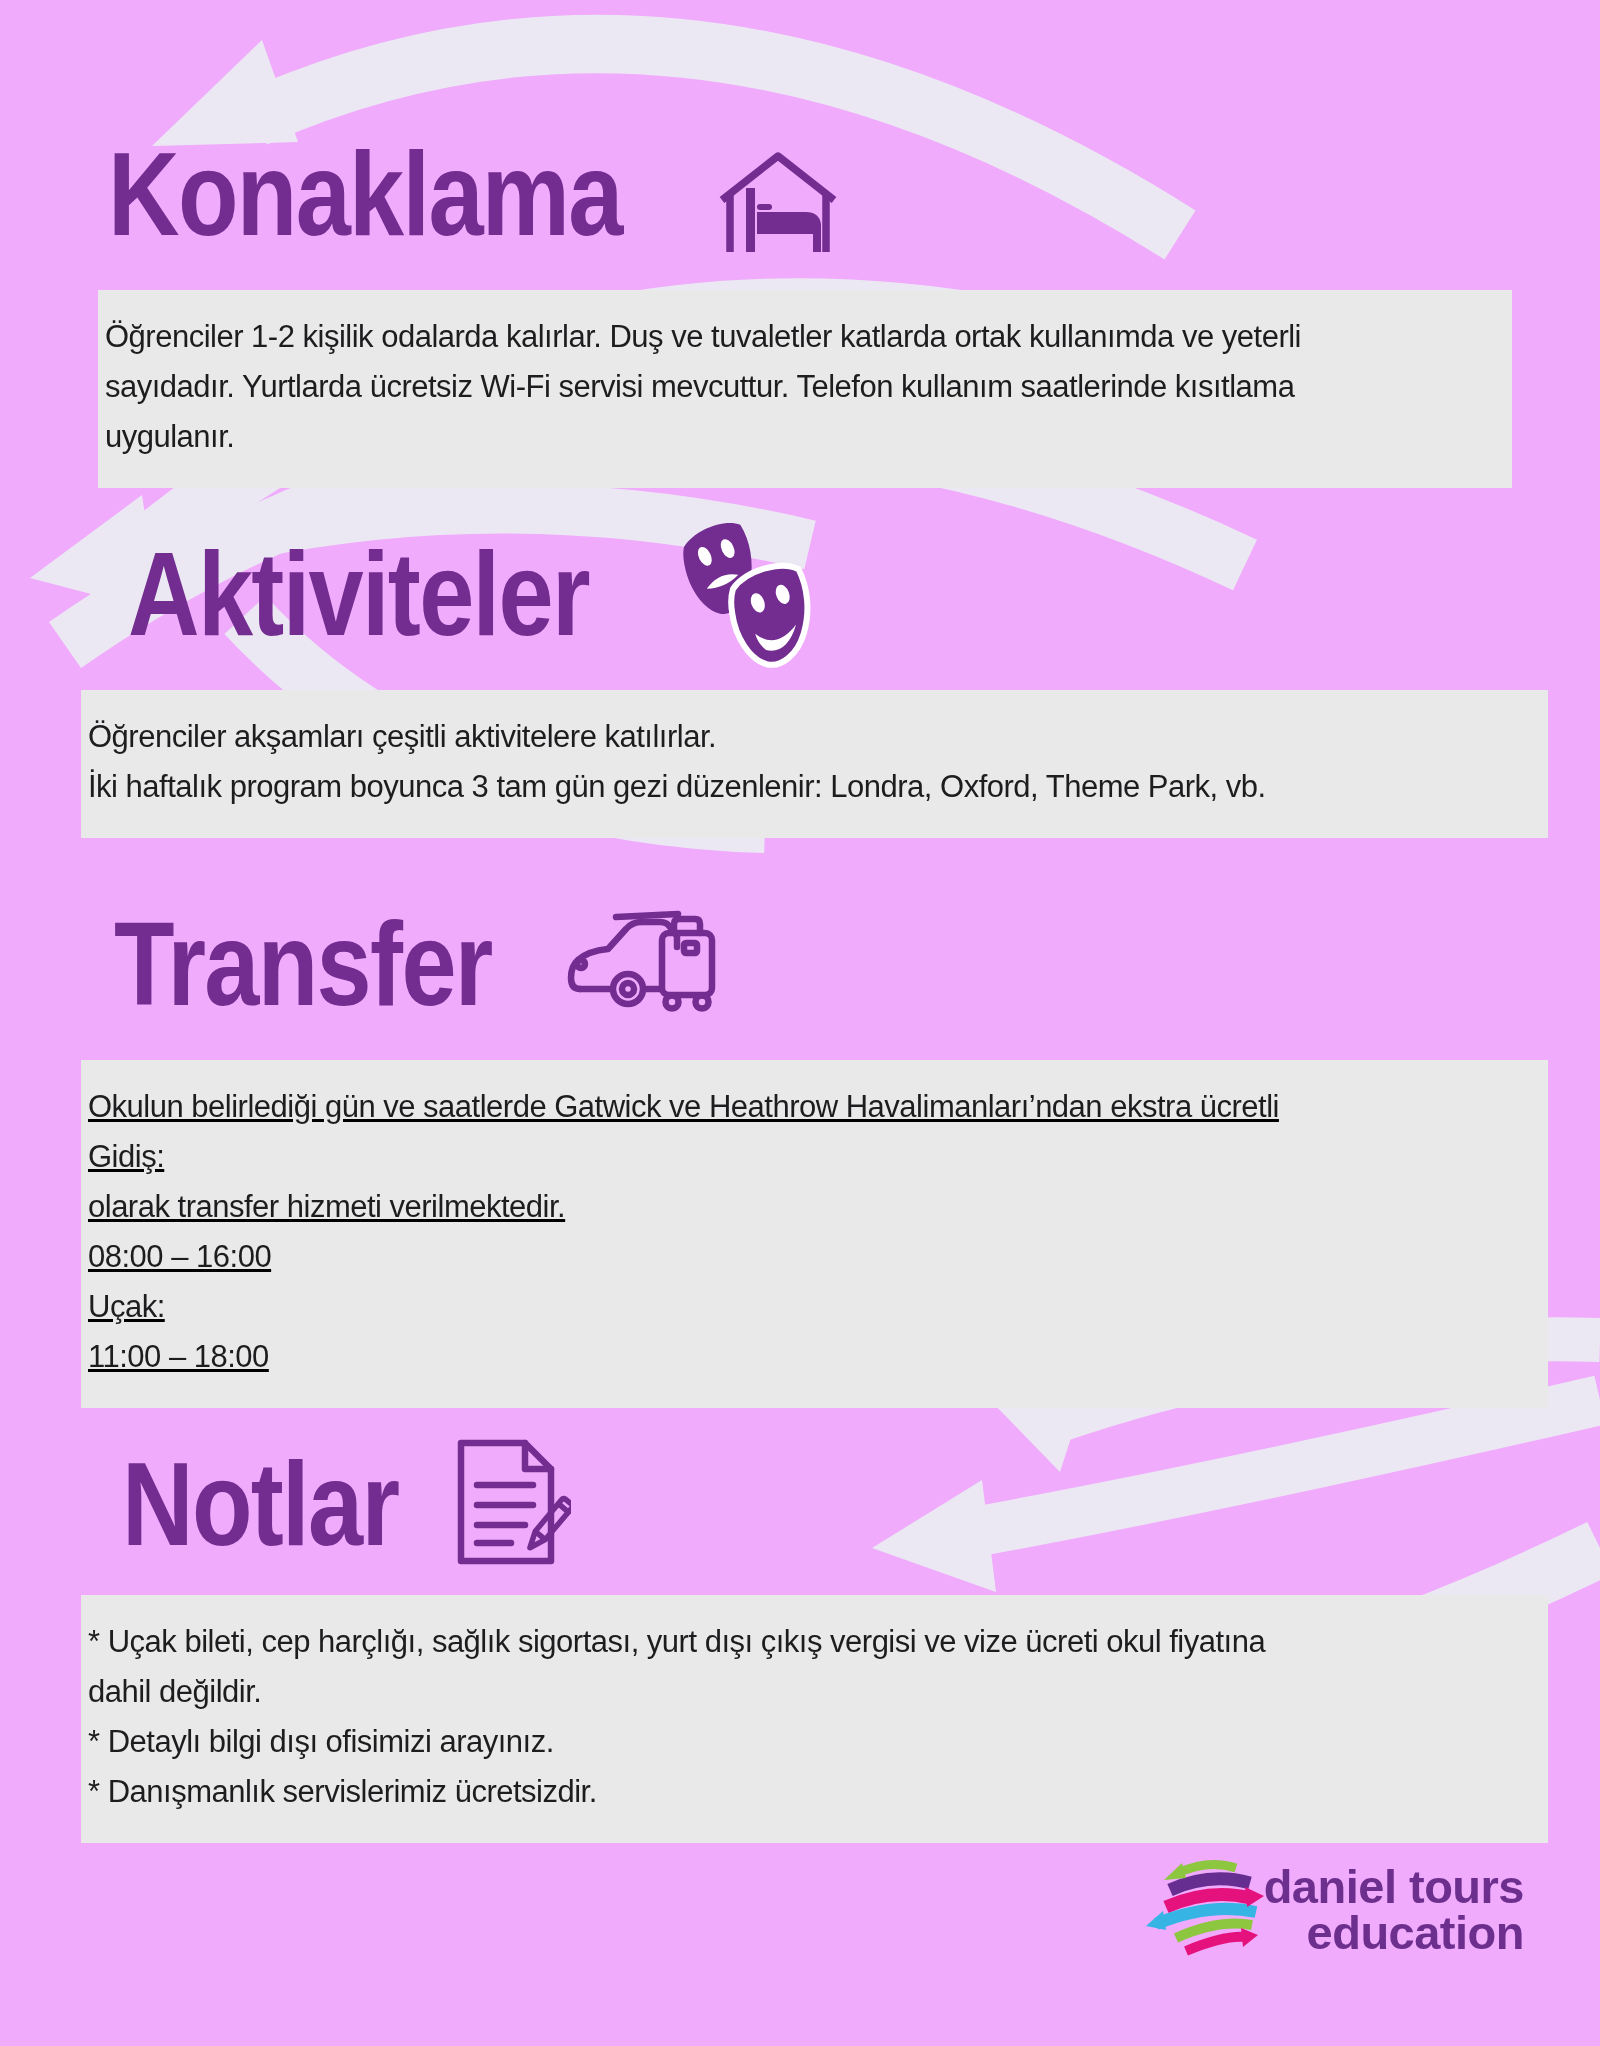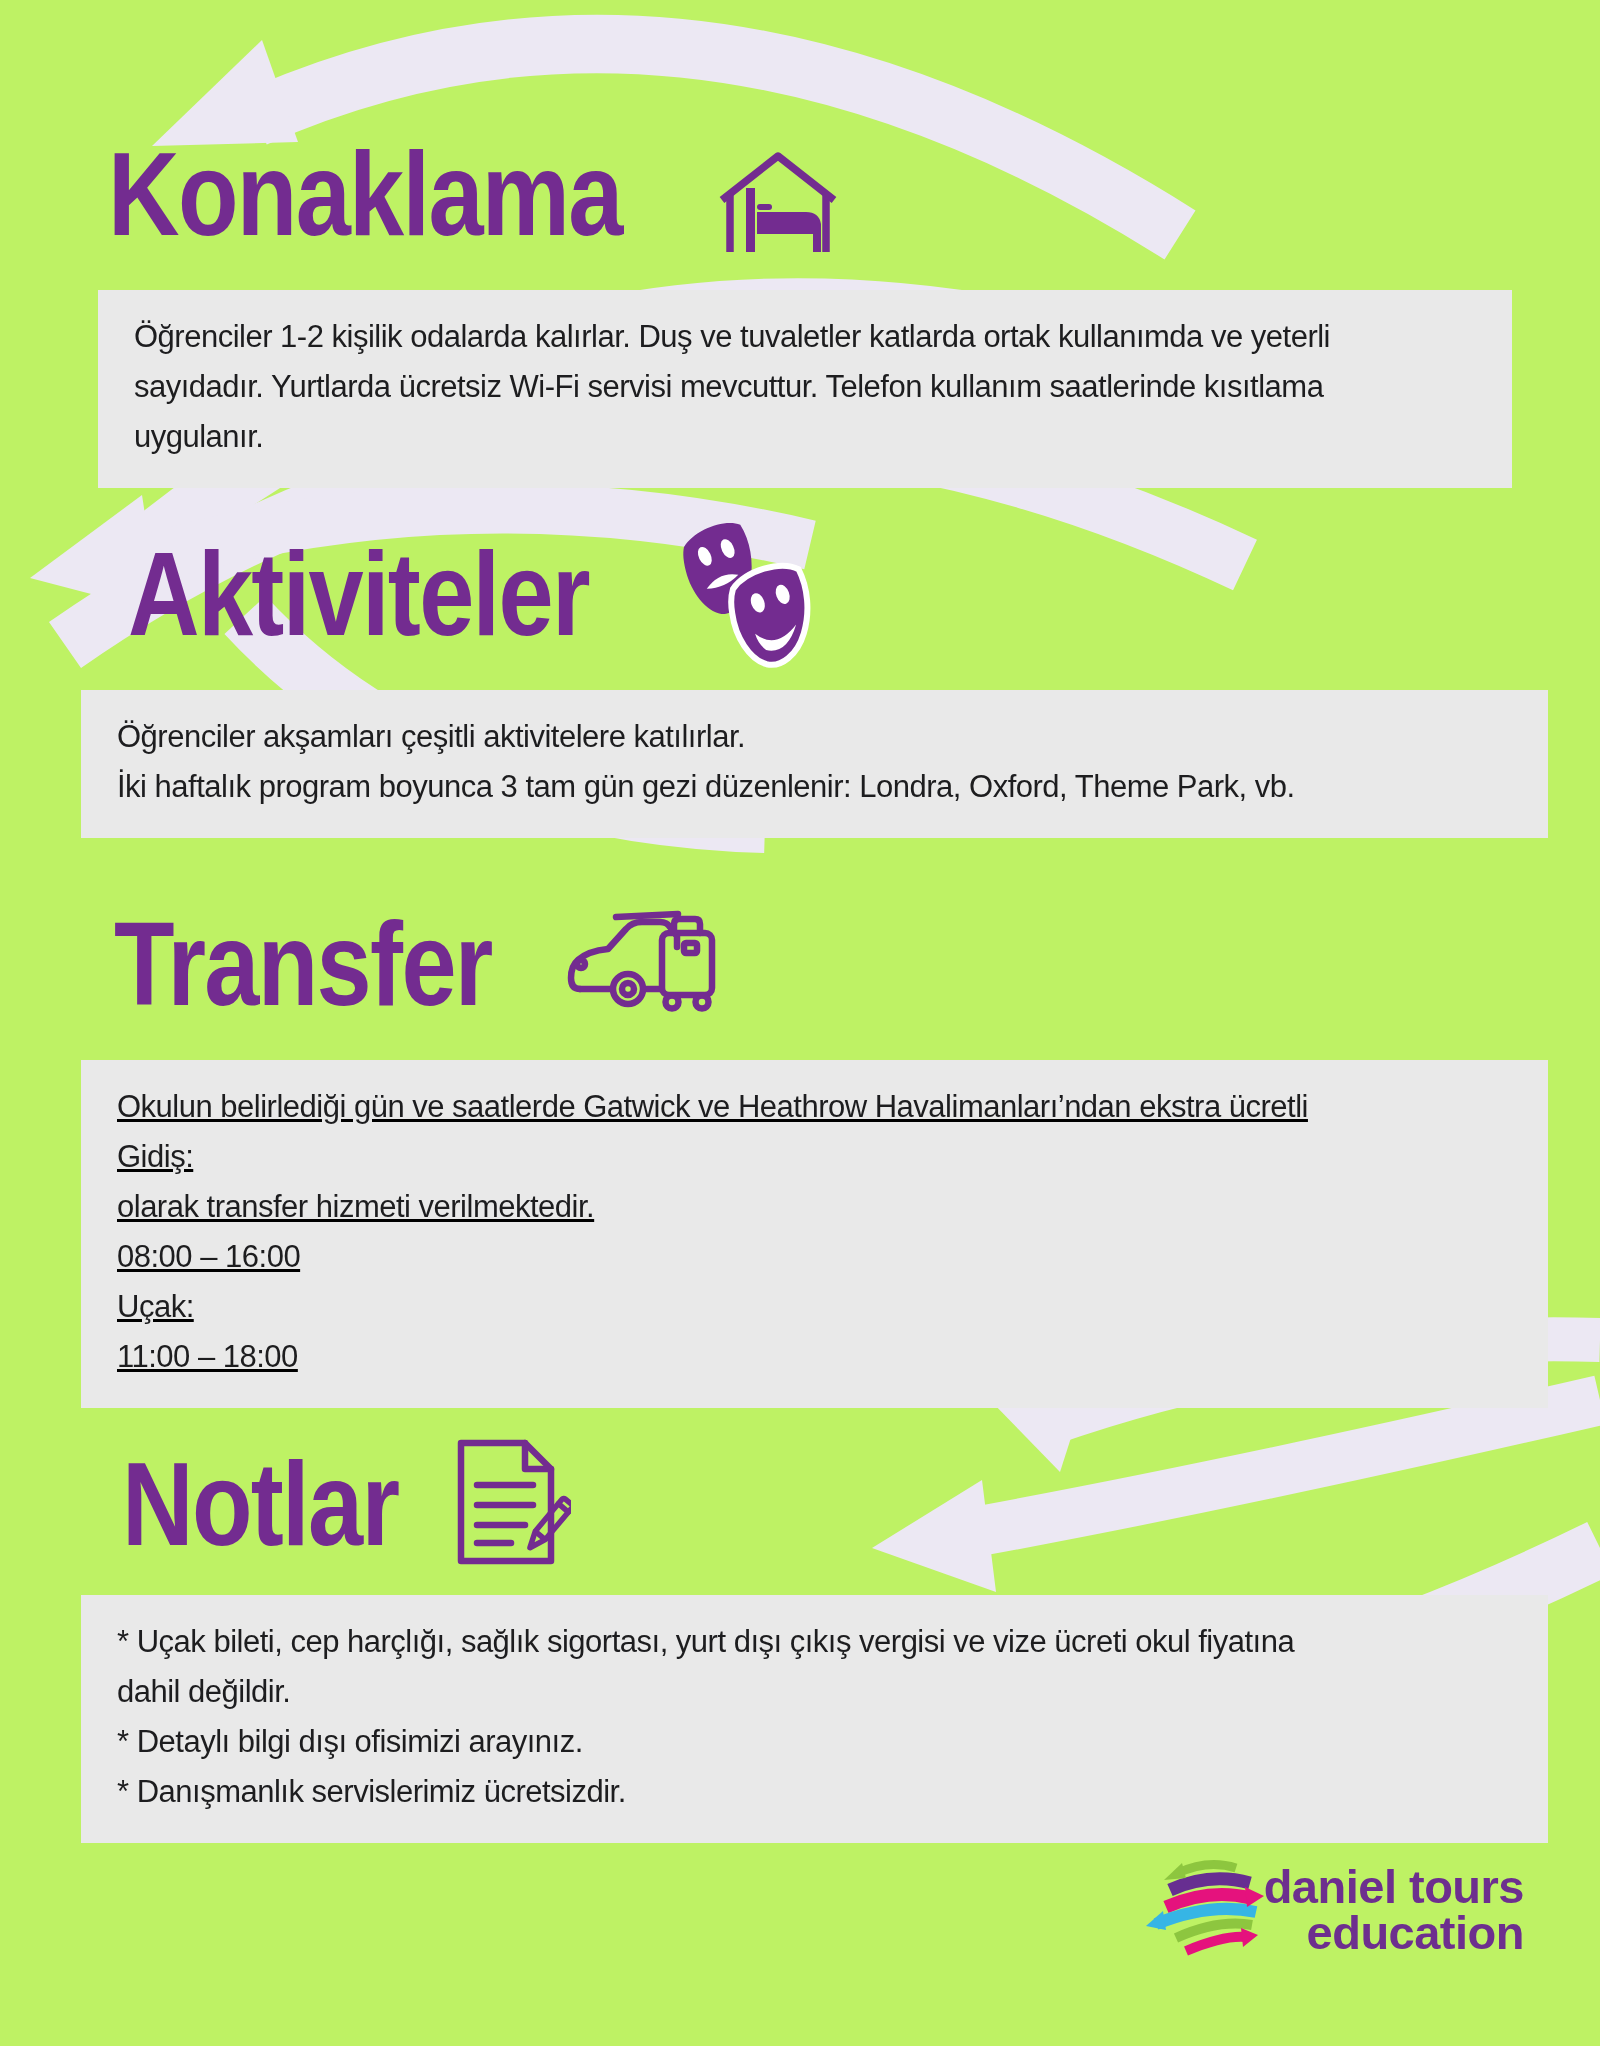--- a/index.html
+++ b/index.html
@@ -1,29 +1,29 @@
 <!DOCTYPE html>
 <html><head>
 <meta charset="utf-8">
 <style>
   html,body { margin:0; padding:0; background:#ffffff; }
   .page {
     position:relative; width:1600px; height:2046px; overflow:hidden;
-    background:#bef264; font-family:"Liberation Sans", sans-serif;
+    background:#f0abfc; font-family:"Liberation Sans", sans-serif;
   }
   .deco { position:absolute; left:0; top:0; z-index:0; }
   .heading {
     position:absolute; z-index:2; color:#732c90; font-weight:bold;
     font-size:118px; line-height:118px; letter-spacing:-2px;
     white-space:nowrap; transform:scaleX(0.84); transform-origin:0 50%;
   }
   .icon { position:absolute; z-index:2; }
   .box {
     position:absolute; z-index:1; background:#e9e9e9; box-sizing:border-box;
-    padding:22px 30px 26px 36px; overflow:hidden;
+    padding:22px 30px 26px 7px; overflow:hidden;
   }
   .box .line {
     font-size:31px; line-height:50px; letter-spacing:-0.5px;
     color:#1d1d1f; white-space:nowrap;
   }
   .box-1 { left:98px;  top:290px;  width:1414px; }
   .box-2 { left:81px;  top:690px;  width:1467px; }
   .box-3 { left:81px;  top:1060px; width:1467px;text-decoration:underline; }
   .box-4 { left:81px;  top:1595px; width:1467px; }
   .h-1 { left:108px; top:135px; }

